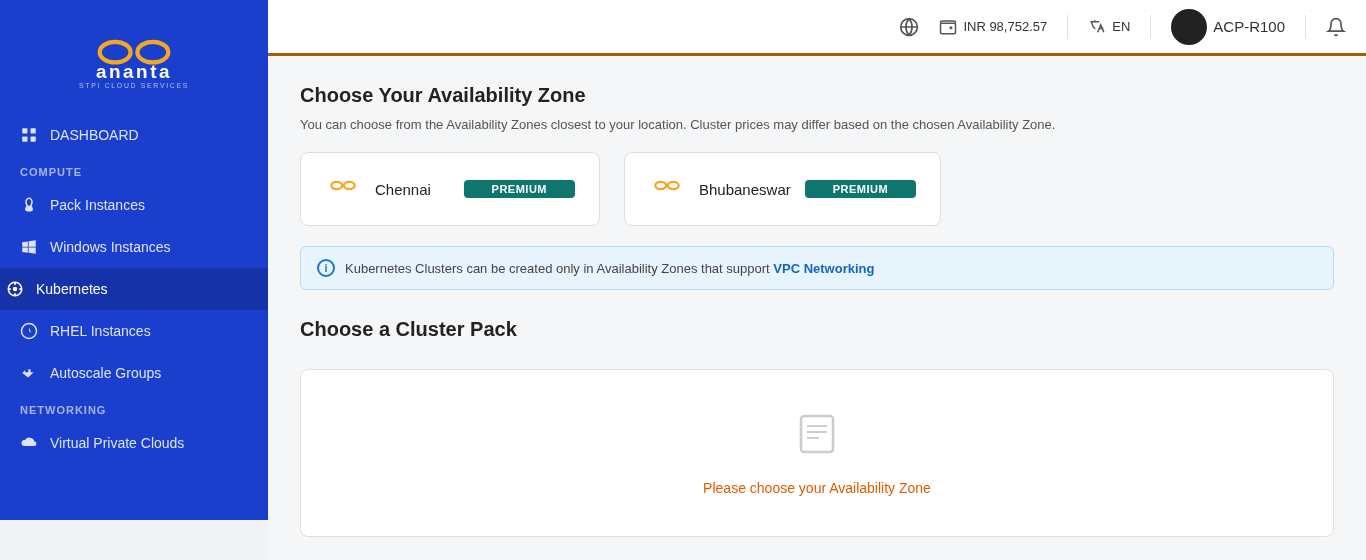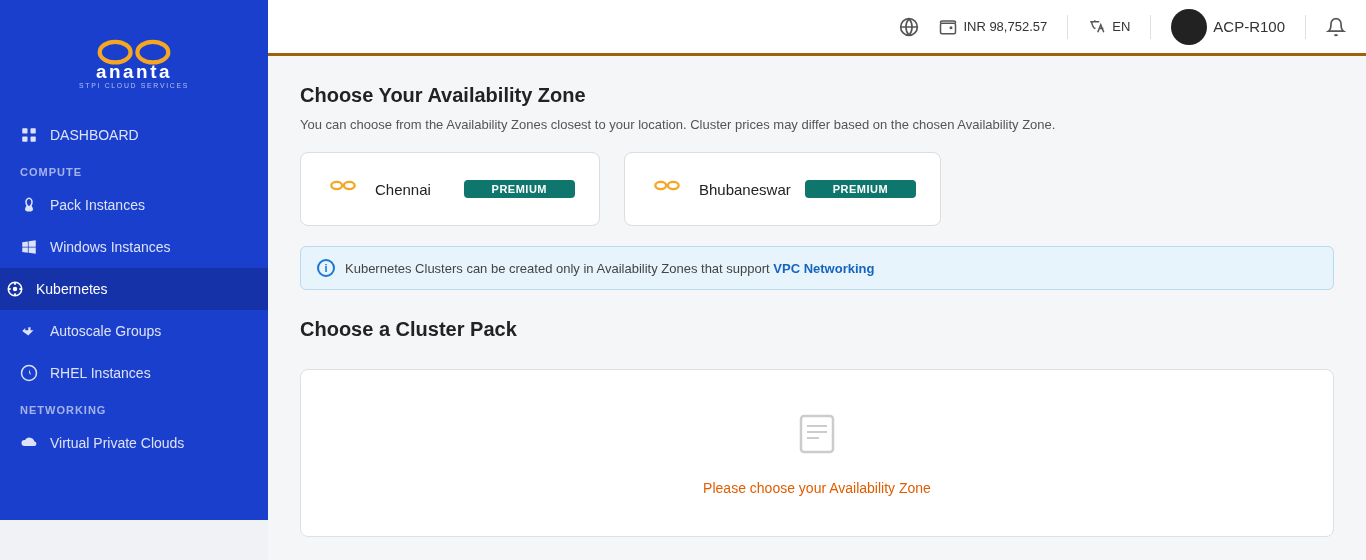--- a/index.html
+++ b/index.html
@@ -238,31 +238,31 @@
       <circle cx="12" cy="5" r="1.5"></circle>
         <circle cx="12" cy="19" r="1.5"></circle>
       <circle cx="5" cy="12" r="1.5"></circle>
         <circle cx="19" cy="12" r="1.5"></circle>
     </svg>
     <span>Kubernetes</span>
   </div>
 
   <div class="sidebar-item">
     <svg class="sidebar-icon" viewBox="0 0 24 24" fill="currentColor">
-      <path d="M3 12l4-4v3h4V7h3v4h4l-7 7-8-6z"></path>
-    </svg>
-    <span>Autoscale Groups</span>
-  </div>
-
-  <div class="sidebar-item">
-    <svg class="sidebar-icon" viewBox="0 0 24 24" fill="currentColor">
       <circle cx="12" cy="12" r="10" fill="none" stroke="currentColor" stroke-width="2"></circle>
       <path d="M12 7v5l3 3"></path>
     </svg>
     <span>RHEL Instances</span>
+  </div>
+
+  <div class="sidebar-item">
+    <svg class="sidebar-icon" viewBox="0 0 24 24" fill="currentColor">
+      <path d="M3 12l4-4v3h4V7h3v4h4l-7 7-8-6z"></path>
+    </svg>
+    <span>Autoscale Groups</span>
   </div>
 
   <div class="sidebar-section-label">NETWORKING</div>
 
   <div class="sidebar-item">
     <svg class="sidebar-icon" viewBox="0 0 24 24" fill="currentColor">
       <path d="M19.35 10.04A7 7 0 0 0 6.69 8H6a4 4 0 0 0 0 8h13a3 3 0 0 0 .35-5.96z"></path>
     </svg>
     <span>Virtual Private Clouds</span>
   </div>

